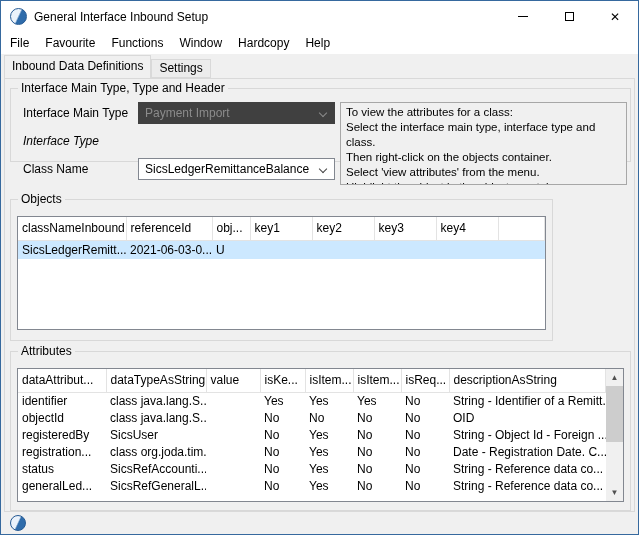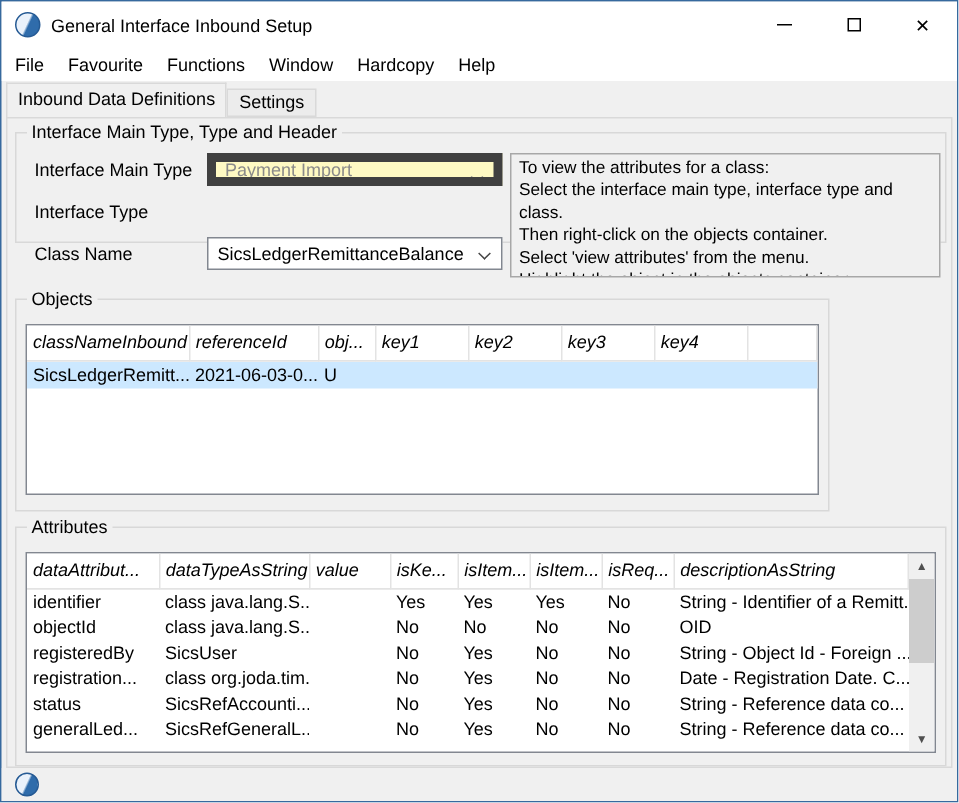--- a/index.html
+++ b/index.html
@@ -32,34 +32,34 @@
   
   .group{position:absolute;border:1px solid #d8d8d8;background:#f0f0f0;}
   .legend{position:absolute;top:-8px;left:7px;background:#f0f0f0;padding:0 3px;font-size:12px;white-space:nowrap;}
   .group.g1{left:5px;top:9px;width:621px;height:74px;}
   .group.g2{left:5px;top:120px;width:543px;height:142px;}
   .group.g3{left:5px;top:272px;width:621px;height:160px;}
   
   .fld-label{position:absolute;left:12px;height:22px;line-height:22px;white-space:nowrap;}
   .combo{position:absolute;left:127px;width:197px;height:22px;display:flex;align-items:center;padding:0 22px 0 6px;overflow:hidden;}
   .combo-value{white-space:nowrap;overflow:hidden;}
-  .combo.disabled{background:#fef9c3;border:6px solid #404040;color:#8b8b8b;}
+  .combo.disabled{background:#404040;border:1px solid #404040;color:#8b8b8b;}
   .combo.enabled{background:#ffffff;border:1px solid #828790;color:#000;}
   .chev{position:absolute;right:8px;top:7px;width:6px;height:6px;border-left:1px solid currentColor;border-bottom:1px solid currentColor;transform:rotate(-45deg);}
   .combo.enabled .chev{color:#444;}
   .help-panel{position:absolute;left:329px;top:13px;width:287px;height:83px;border:1px solid #a7a7a7;background:#f0f0f0;
     padding:2px 5px;font-size:11.5px;line-height:15px;overflow:hidden;}
   
   .lv{position:absolute;left:6px;right:6px;border:1px solid #828790;background:#fff;overflow:hidden;}
   .g2 .lv{top:16px;bottom:10px;}
   .g3 .lv{top:16px;bottom:8px;}
   table.grid{border-collapse:collapse;table-layout:fixed;width:100%;background:#fff;}
   .g3 table.grid{width:calc(100% - 17px);}
   .grid th{font-weight:400;text-align:left;font-size:12px;padding:0 4px;height:23px;
-    border-right:1px solid #e3e3e3;border-bottom:1px solid #e3e3e3;background:#fff;white-space:nowrap;overflow:hidden;font-style:italic;}
+    border-right:1px solid #e3e3e3;border-bottom:1px solid #e3e3e3;background:#fff;white-space:nowrap;overflow:hidden;}
   .grid td{font-size:12px;padding:0 4px;height:19px;white-space:nowrap;overflow:hidden;}
   .g3 .grid td{height:17px;}
   tr.selected td{background:#cce8ff;}
   
   .vscroll{position:absolute;top:0;right:0;bottom:0;width:17px;background:#f0f0f0;display:flex;flex-direction:column;}
   .sb-btn{height:17px;display:flex;align-items:center;justify-content:center;font-size:8px;color:#505050;}
   .sb-track{flex:1;position:relative;}
   .sb-thumb{position:absolute;left:0;right:0;top:0;height:56px;background:#cdcdcd;}
   
   .statusbar{position:absolute;left:0;right:0;bottom:0;height:22px;background:#f0f0f0;display:flex;align-items:center;padding-left:9px;}
@@ -103,21 +103,21 @@
 
     <div class="group g1">
       <span class="legend">Interface Main Type, Type and Header</span>
 
       <span class="fld-label" style="top:13px;">Interface Main Type</span>
       <div class="combo disabled" style="top:13px;">
         <span class="combo-value">Payment Import</span>
         <span class="chev"></span>
       </div>
 
-      <span class="fld-label" style="top:41px;">Interface Type</span>
+      <span class="fld-label" style="top:41px;font-style:italic;">Interface Type</span>
 
       <span class="fld-label" style="top:69px;">Class Name</span>
       <div class="combo enabled" style="top:69px;">
         <span class="combo-value">SicsLedgerRemittanceBalance</span>
         <span class="chev"></span>
       </div>
 
       <div class="help-panel">
         <div>To view the attributes for a class:</div>
         <div>Select the interface main type, interface type and class.</div>

